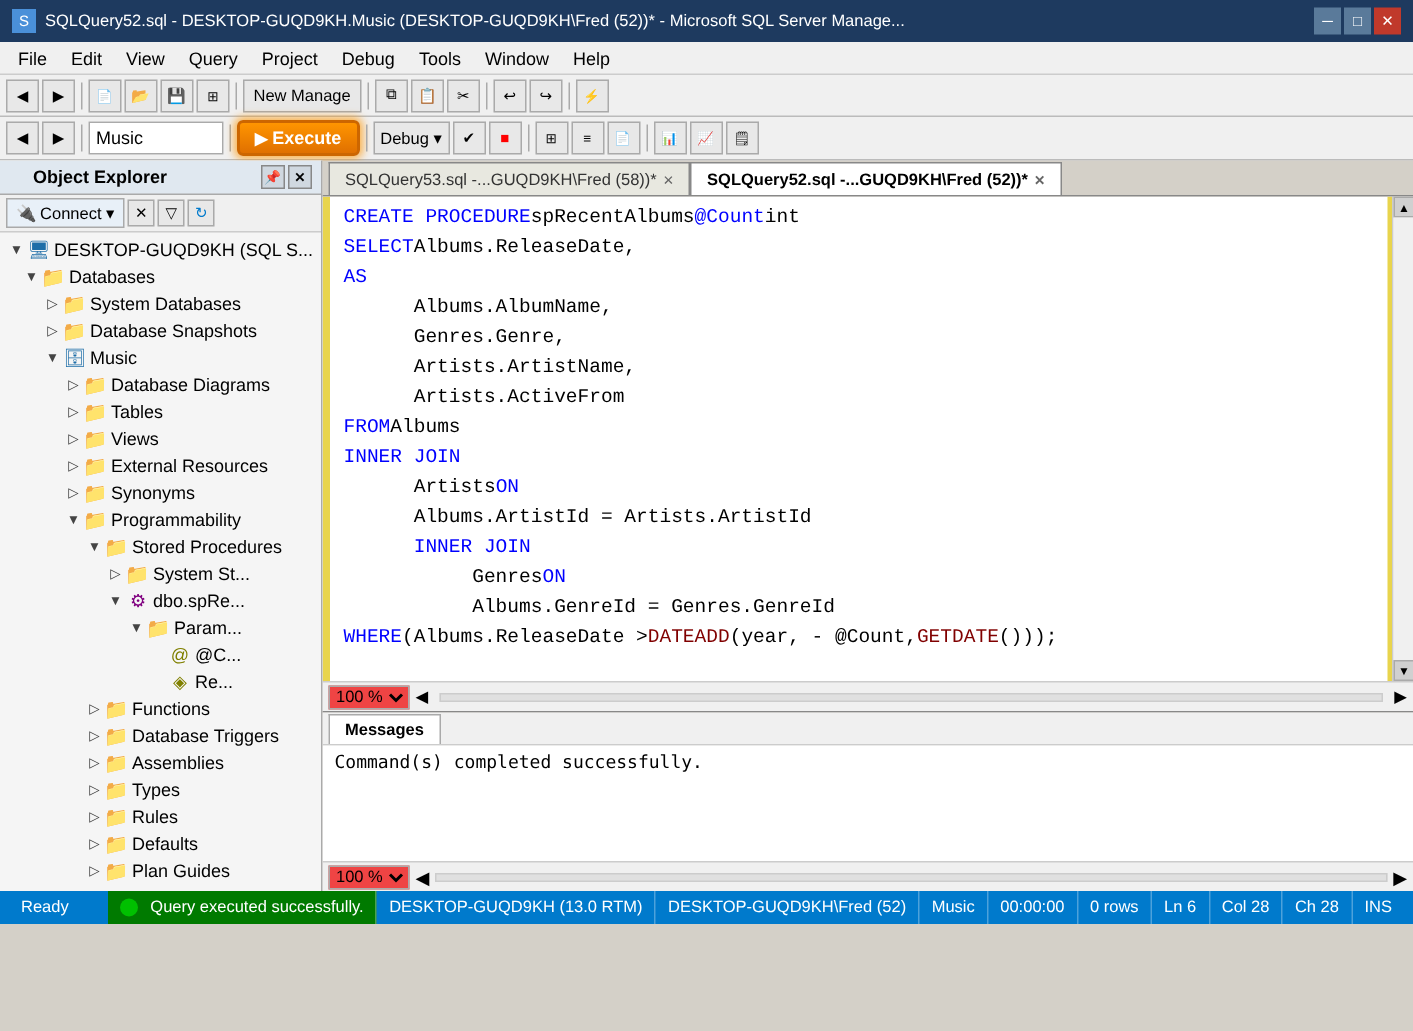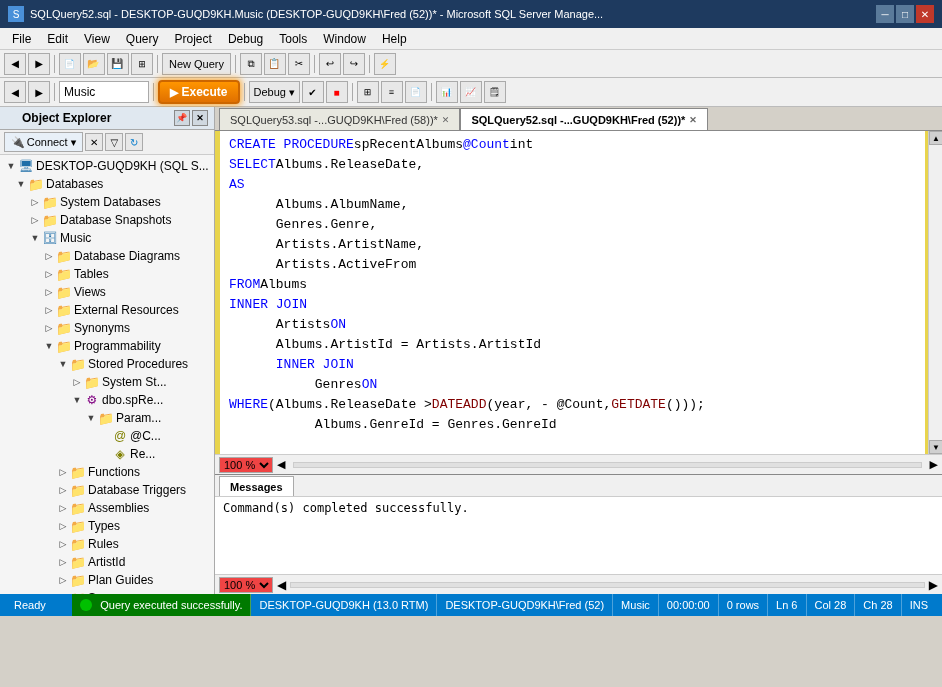--- a/index.html
+++ b/index.html
@@ -120,21 +120,21 @@
 
 <div class="toolbar-area" style="height:28px;">
   <div class="toolbar-btn">◀</div>
   <div class="toolbar-btn">▶</div>
   <div class="toolbar-separator"></div>
   <div class="toolbar-btn" style="font-size:9px;">📄</div>
   <div class="toolbar-btn">📂</div>
   <div class="toolbar-btn">💾</div>
   <div class="toolbar-btn" style="font-size:9px;">⊞</div>
   <div class="toolbar-separator"></div>
-  <div class="toolbar-btn" style="font-size:11px; padding: 0 6px;">New Query</div>
+  <div class="toolbar-btn" style="font-size:11px; padding: 0 6px;">New Manage</div>
   <div class="toolbar-separator"></div>
   <div class="toolbar-btn">⧉</div>
   <div class="toolbar-btn">📋</div>
   <div class="toolbar-btn">✂</div>
   <div class="toolbar-separator"></div>
   <div class="toolbar-btn">↩</div>
   <div class="toolbar-btn">↪</div>
   <div class="toolbar-separator"></div>
   <div class="toolbar-btn" style="font-size:9px;">⚡</div>
 </div>
@@ -312,21 +312,21 @@
 
       <div class="tree-item indent4">
         <span class="tree-expand">▷</span>
         <span class="tree-icon folder-icon">📁</span>
         <span>Rules</span>
       </div>
 
       <div class="tree-item indent4">
         <span class="tree-expand">▷</span>
         <span class="tree-icon folder-icon">📁</span>
-        <span>ArtistId</span>
+        <span>Defaults</span>
       </div>
 
       <div class="tree-item indent4">
         <span class="tree-expand">▷</span>
         <span class="tree-icon folder-icon">📁</span>
         <span>Plan Guides</span>
       </div>
 
       <div class="tree-item indent4">
         <span class="tree-expand">▷</span>
@@ -393,31 +393,31 @@
           </div>
           <div class="sql-line">
             <span class="plain">&nbsp;&nbsp;&nbsp;&nbsp;&nbsp;&nbsp;Albums.ArtistId = Artists.ArtistId</span>
           </div>
           <div class="sql-line">
             <span class="kw">&nbsp;&nbsp;&nbsp;&nbsp;&nbsp;&nbsp;INNER JOIN</span>
           </div>
           <div class="sql-line">
             <span class="plain">&nbsp;&nbsp;&nbsp;&nbsp;&nbsp;&nbsp;&nbsp;&nbsp;&nbsp;&nbsp;&nbsp;Genres </span>
               <span class="kw">ON</span>
+          </div>
+          <div class="sql-line">
+            <span class="plain">&nbsp;&nbsp;&nbsp;&nbsp;&nbsp;&nbsp;&nbsp;&nbsp;&nbsp;&nbsp;&nbsp;Albums.GenreId = Genres.GenreId</span>
           </div>
           <div class="sql-line">
             <span class="kw">WHERE</span>
               <span class="plain"> (Albums.ReleaseDate &gt; </span>
               <span class="fn">DATEADD</span>
               <span class="plain">(year, - @Count, </span>
               <span class="fn">GETDATE</span>
               <span class="plain">()));</span>
-          </div>
-          <div class="sql-line">
-            <span class="plain">&nbsp;&nbsp;&nbsp;&nbsp;&nbsp;&nbsp;&nbsp;&nbsp;&nbsp;&nbsp;&nbsp;Albums.GenreId = Genres.GenreId</span>
           </div>
         </div>
       </div>
       <div class="scroll-track-v">
         <div class="scroll-btn">▲</div>
         <div style="flex:1; background:#f0f0f0;"></div>
         <div class="scroll-btn">▼</div>
       </div>
     </div>
 

